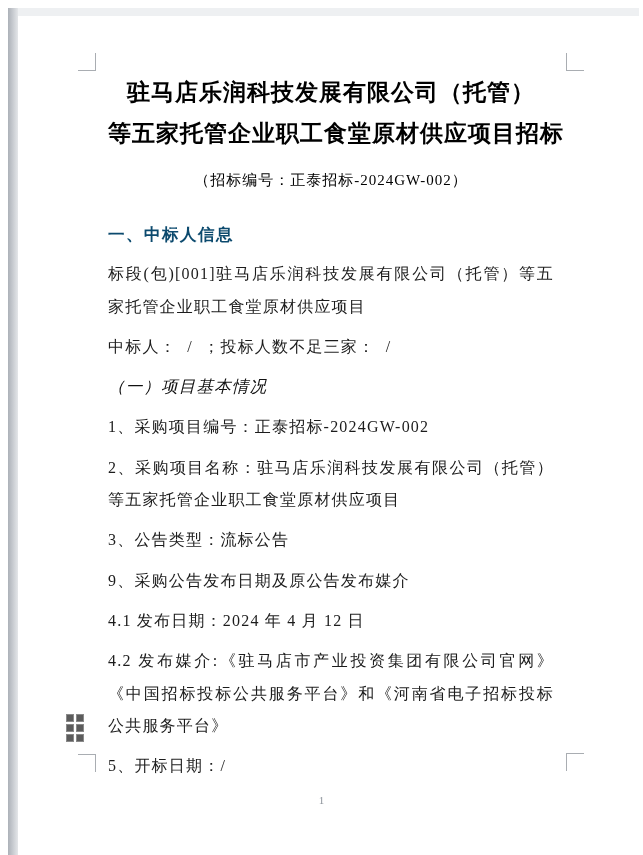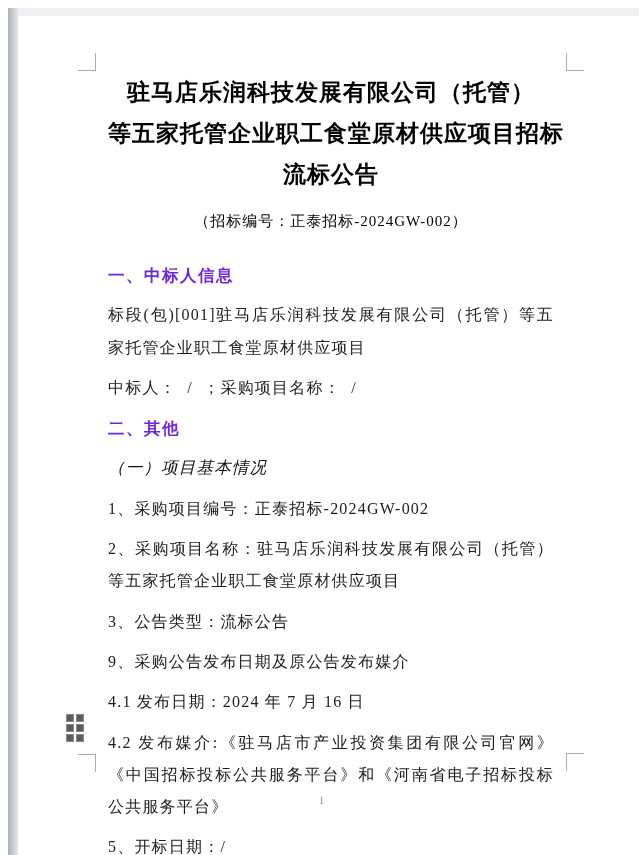--- a/index.html
+++ b/index.html
@@ -30,21 +30,21 @@
   .content { position:absolute; left:88px; top:0; width:470px; }
   .doc-title { margin-top:56px; font-size:23px; line-height:33px; font-weight:bold;
                color:#000; text-align:center; letter-spacing:1px; }
   .doc-title div { white-space:nowrap; }
   .doc-subtitle { margin-top:6px; font-size:15px; line-height:24px; font-weight:normal;
                   color:#000; text-align:center; letter-spacing:1px; }
   .doc-body { margin-top:14px; font-size:16px; line-height:32.3px; letter-spacing:1.2px; }
   .doc-body p { margin:0; }
   .just { text-align:justify; text-align-last:left; }
   .h-sans { font-family:"Liberation Sans","DejaVu Sans",sans-serif; font-weight:bold;
-            font-size:16.5px; color:#6d28d9; letter-spacing:1.5px; }
+            font-size:16.5px; color:#0c4a6e; letter-spacing:1.5px; }
   .h-kai  { font-weight:normal; font-style:italic; font-size:16.5px; color:#111; }
   .pre { white-space:pre-wrap; }
   .page-number { position:absolute; left:0; top:782px; width:627px; text-align:center;
                  font-size:11px; color:#8e959c; letter-spacing:0; }
 </style>
 </head>
 <body>
 
 <div class="canvas">
   <div class="page"></div>
@@ -60,35 +60,33 @@
       <span></span>
       <span></span>
       <span></span>
       <span></span>
   </div>
 
   <div class="content">
     <div class="doc-title">
       <div>驻马店乐润科技发展有限公司（托管）</div>
       <div>等五家托管企业职工食堂原材供应项目招标</div>
-      <div>流标公告</div>
     </div>
     <div class="doc-subtitle">（招标编号：正泰招标-2024GW-002）</div>
 
     <div class="doc-body">
       <p class="h-sans">一、中标人信息</p>
       <p class="just">标段(包)[001]驻马店乐润科技发展有限公司（托管）等五家托管企业职工食堂原材供应项目</p>
-      <p class="pre">中标人：  /  ；采购项目名称：  /</p>
-      <p class="h-sans">二、其他</p>
+      <p class="pre">中标人：  /  ；投标人数不足三家：  /</p>
       <p class="h-kai">（一）项目基本情况</p>
       <p>1、采购项目编号：正泰招标-2024GW-002</p>
       <p class="just">2、采购项目名称：驻马店乐润科技发展有限公司（托管）等五家托管企业职工食堂原材供应项目</p>
       <p>3、公告类型：流标公告</p>
       <p>9、采购公告发布日期及原公告发布媒介</p>
-      <p>4.1 发布日期：2024 年 7 月 16 日</p>
+      <p>4.1 发布日期：2024 年 4 月 12 日</p>
       <p class="just">4.2 发布媒介:《驻马店市产业投资集团有限公司官网》《中国招标投标公共服务平台》和《河南省电子招标投标公共服务平台》</p>
       <p>5、开标日期：/</p>
     </div>
   </div>
 
   <div class="page-number">1</div>
 
   <div class="edge-top"></div>
   <div class="edge-left"></div>
   <div class="edge-right"></div>

